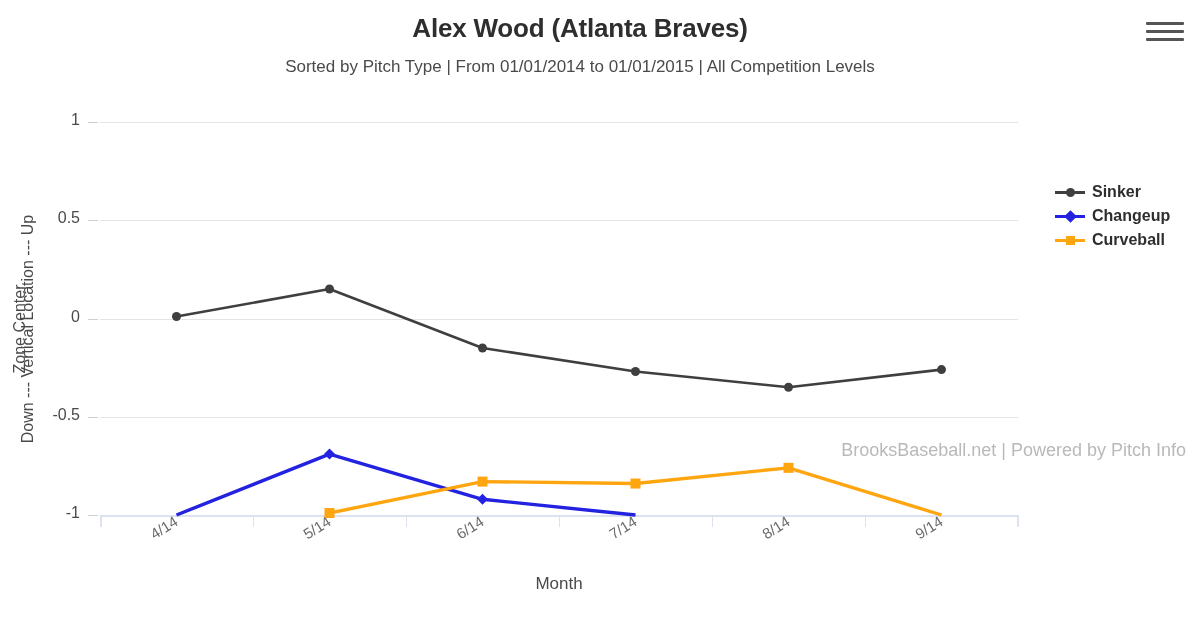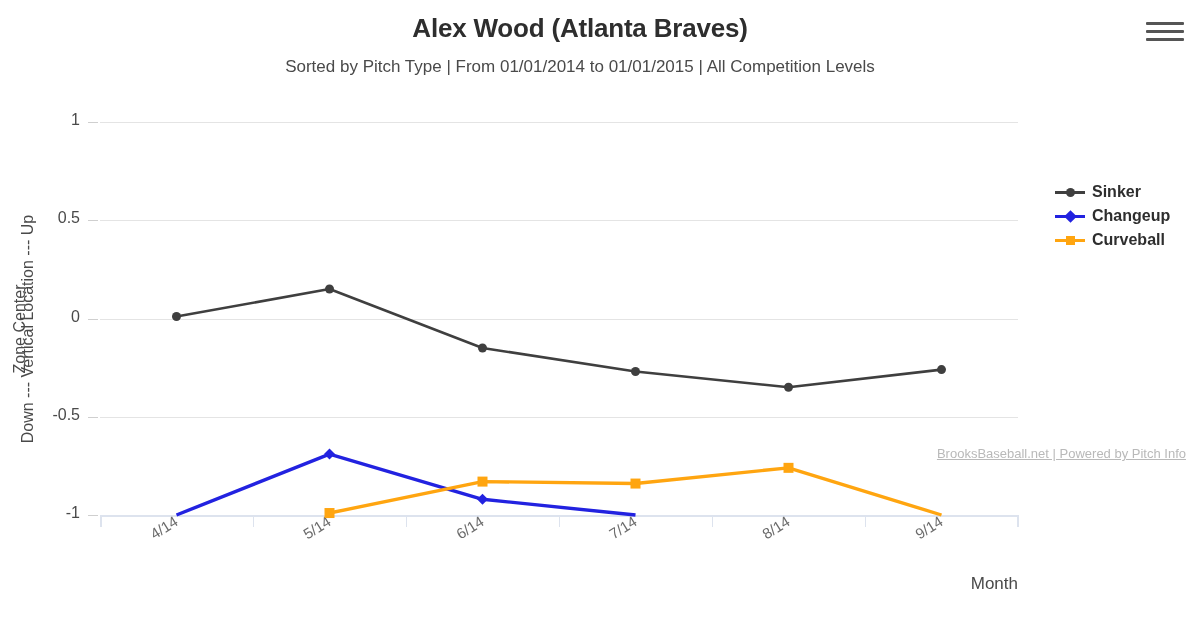--- a/index.html
+++ b/index.html
@@ -63,39 +63,39 @@
     font-size:16px;color:#4a4a4a;
     transform:rotate(-90deg);transform-origin:center center;
   }
 
   
   .xtick{
     position:absolute;top:528px;font-size:15px;color:#6b6b6b;
     transform:rotate(-32deg);transform-origin:left top;white-space:nowrap;
   }
   .xlabel{
-    position:absolute;left:100px;top:574px;width:918px;text-align:right;
+    position:absolute;left:100px;top:574px;width:918px;text-align:center;
     font-size:17px;color:#4a4a4a;
   }
 
   
   .legend{position:absolute;left:1055px;top:180px;width:150px;}
   .legend-row{display:flex;align-items:center;height:24px;cursor:pointer;}
   .legend-mark{position:relative;width:30px;height:14px;margin-right:7px;flex:0 0 30px;}
   .legend-mark .lline{
     position:absolute;left:0;top:6px;width:30px;height:3px;
   }
   .legend-mark .lsym{
     position:absolute;left:11px;top:3px;width:9px;height:9px;
   }
   .legend-label{font-size:16px;font-weight:bold;color:#2e2e2e;white-space:nowrap;text-align:center;}
 
   
   .footer{
-    position:absolute;right:14px;bottom:4px;font-size:13px;color:#b9b9b9;text-decoration:underline;
+    position:absolute;right:14px;bottom:4px;font-size:18px;color:#b9b9b9;
   }
 
   svg.series-layer{position:absolute;left:0;top:0;width:1200px;height:619px;pointer-events:none;}
 </style>
 </head>
 <body>
 
 <div id="stage">
 
   <div class="chart-title">Alex Wood (Atlanta Braves)</div>

